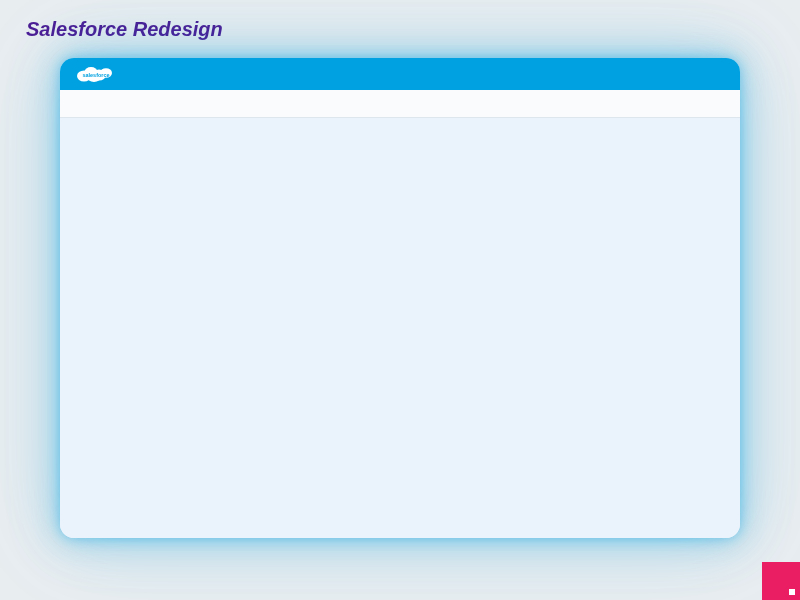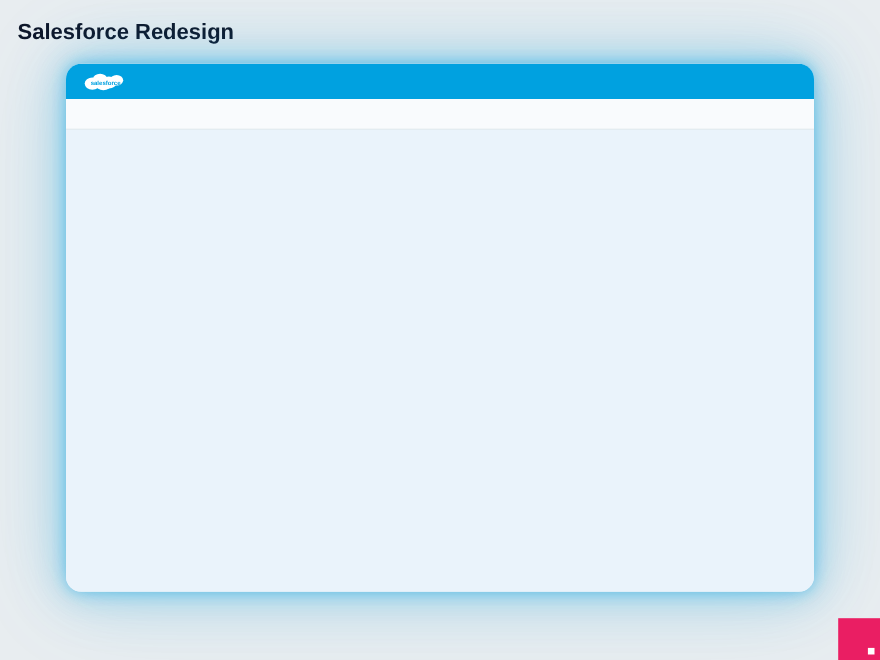--- a/index.html
+++ b/index.html
@@ -11,24 +11,25 @@
       width: 800px;
       height: 600px;
       background: #e8edf0;
       font-family: -apple-system, BlinkMacSystemFont, "Segoe UI", Arial, sans-serif;
       position: relative;
       overflow: hidden;
     }
     .page-title {
       position: absolute;
       top: 18px;
-      left: 16px;
+      left: 26px;
       font-size: 20px;
       font-weight: 700;
-      color: #0f172a;
+      color: #4c1d95;
+      font-style: italic;
     }
     .app-window {
       position: absolute;
       top: 58px;
       left: 60px;
       width: 680px;
       height: 480px;
       border-radius: 14px;
       background: #eaf3fb;
       box-shadow:

